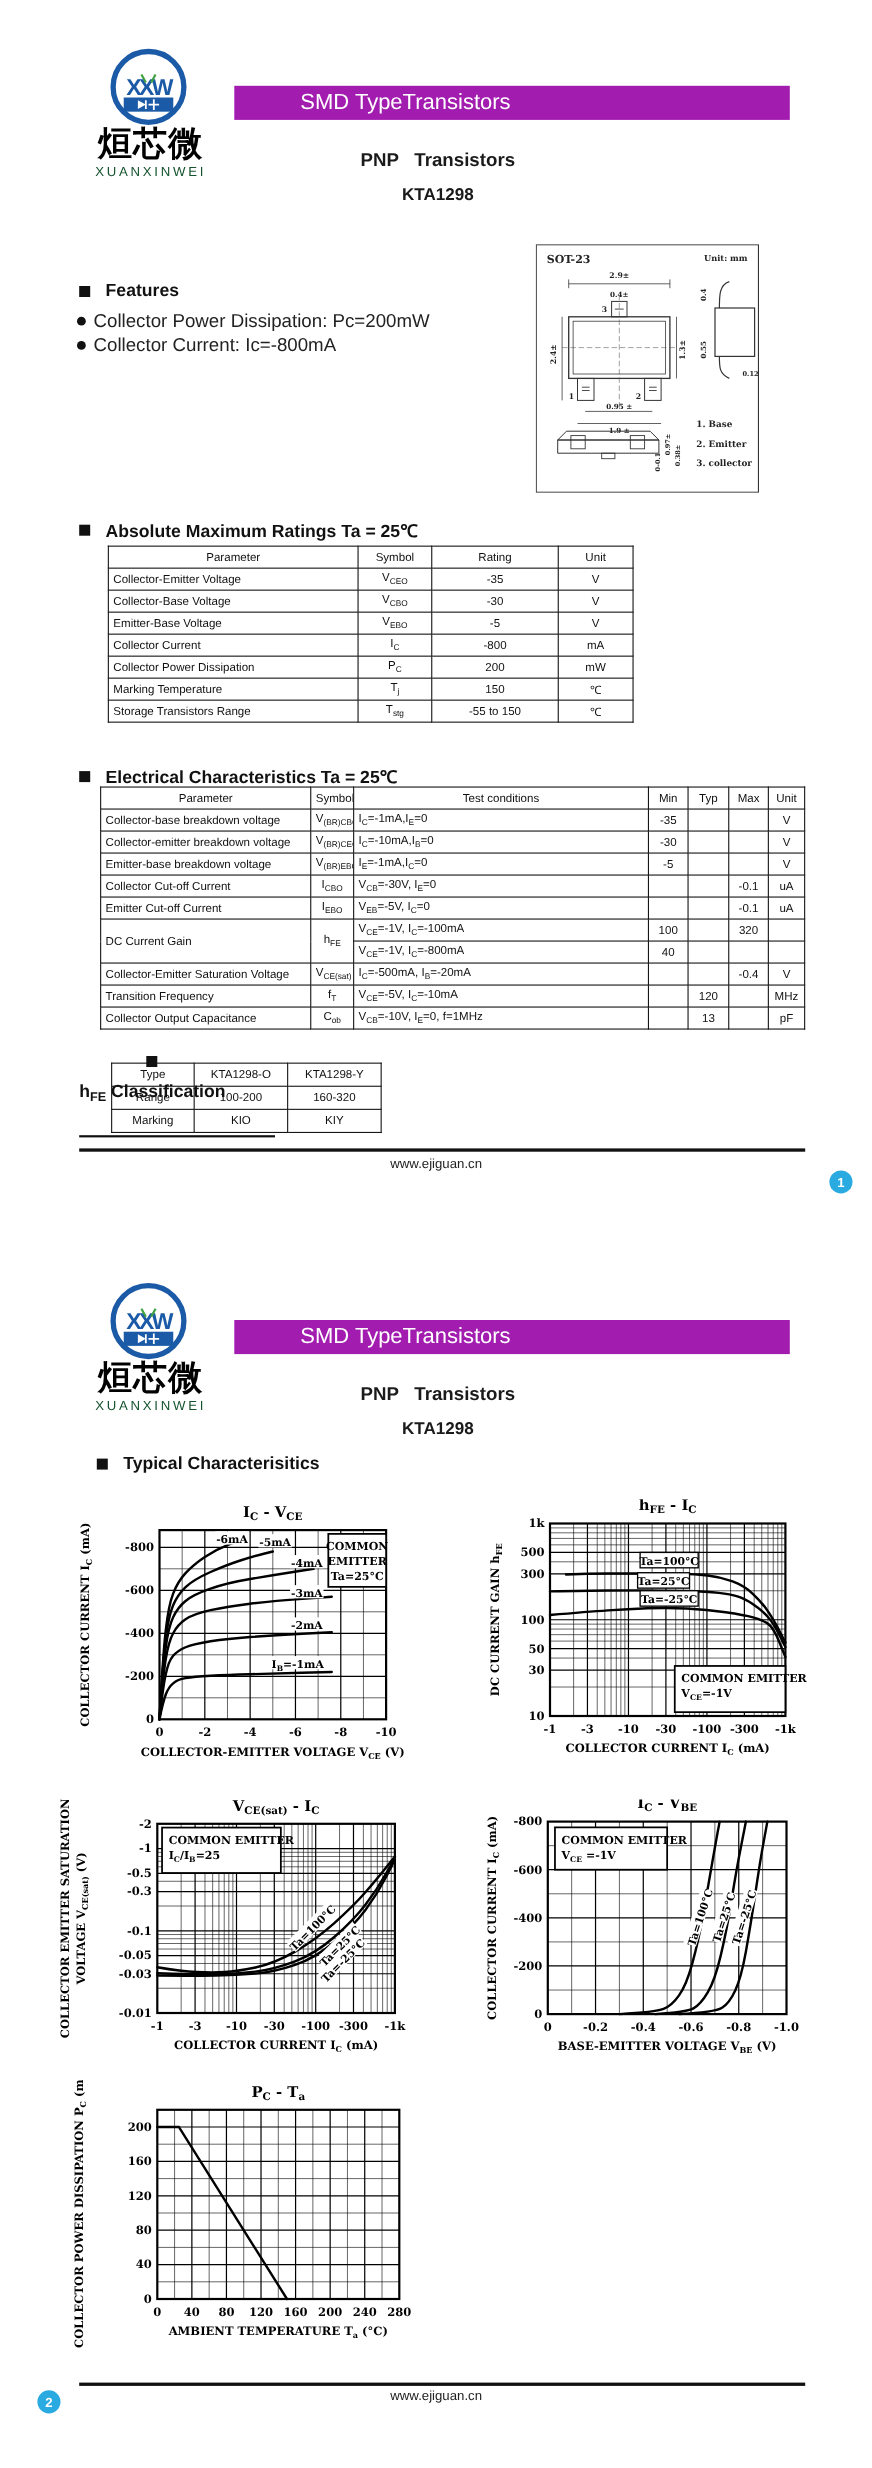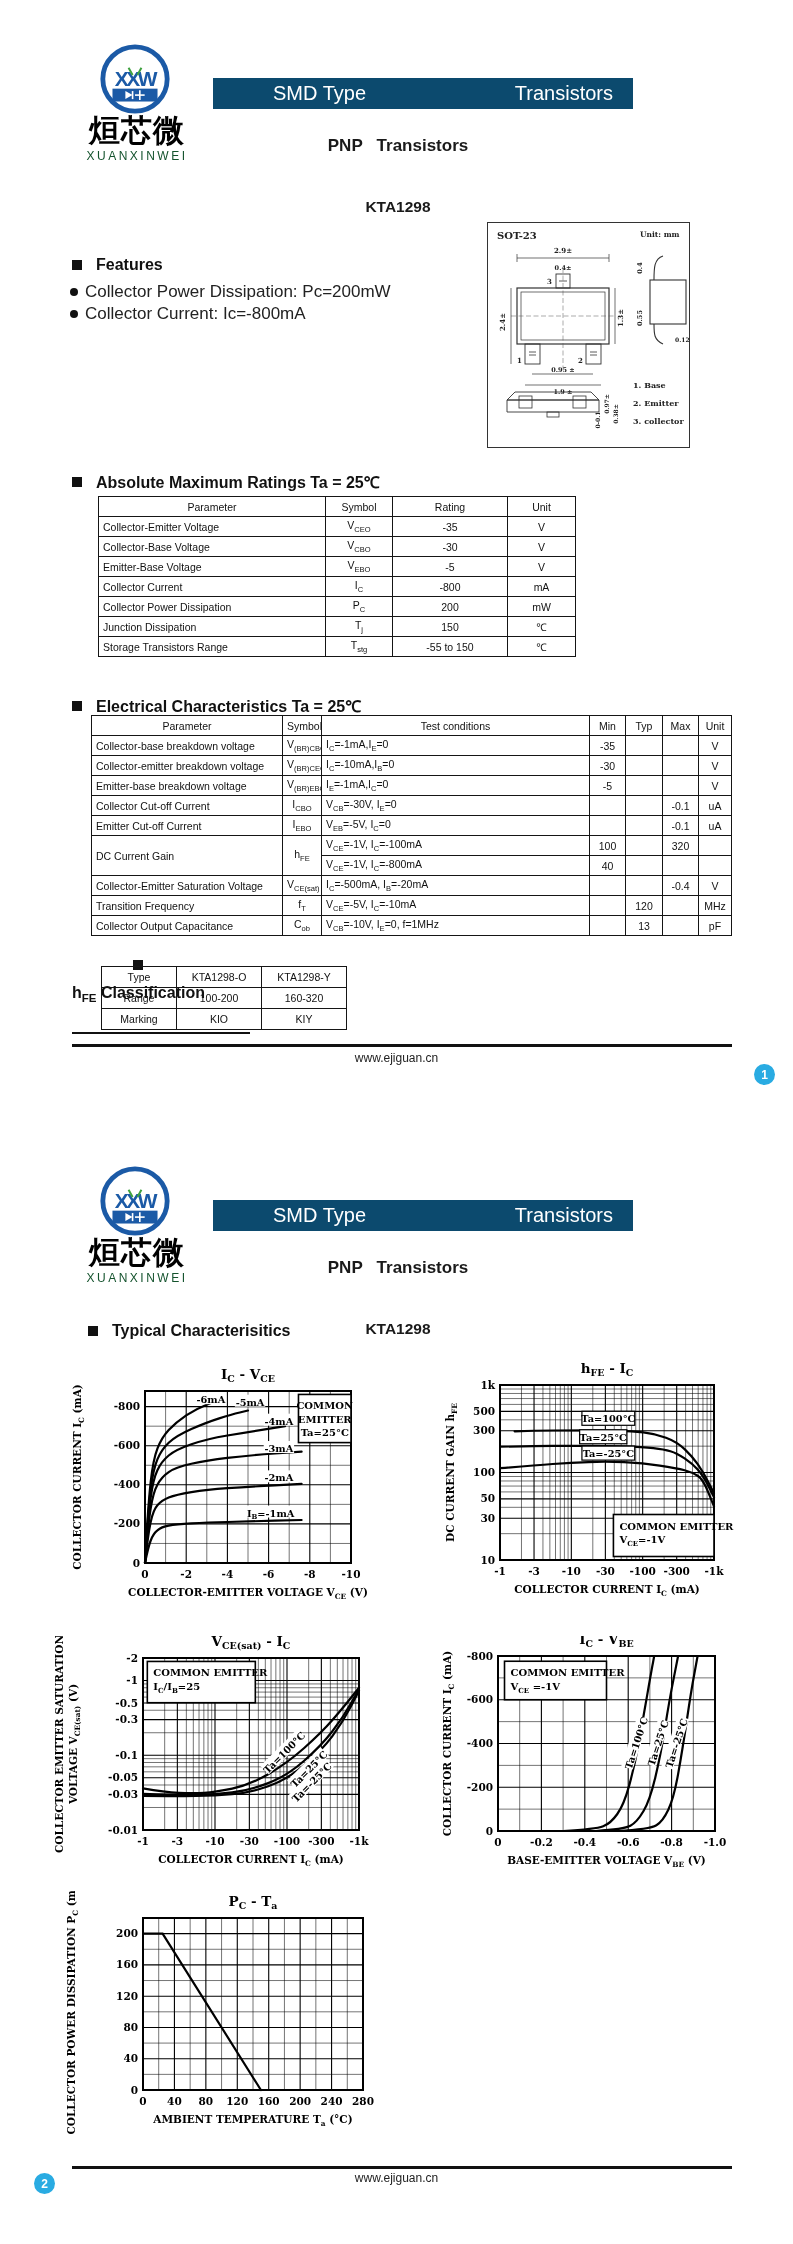--- a/index.html
+++ b/index.html
@@ -6,27 +6,27 @@
     font-family:"Liberation Sans", sans-serif;color:#111;}
   .page{position:absolute;left:0;width:793px;height:1122px;background:#fff;overflow:hidden;}
   #p1{top:0;} #p2{top:1122px;}
   
   .logo-mark{position:absolute;left:98px;top:42px;width:74px;height:74px;}
   .logo-cn{position:absolute;left:74px;top:110px;width:126px;text-align:center;font-size:31px;
     font-weight:bold;letter-spacing:1px;color:#000;font-family:"DejaVu Sans", sans-serif;}
   .logo-en{position:absolute;left:72px;top:149px;width:130px;text-align:center;font-size:12px;
     letter-spacing:2.5px;color:#14532d;}
   
-  .bar{position:absolute;left:213px;top:78px;width:420px;height:31px;background:#0c4a6e;color:#fff;
-    display:flex;align-items:center;justify-content:space-between;box-sizing:border-box;
+  .bar{position:absolute;left:213px;top:78px;width:505px;height:31px;background:#a21caf;color:#fff;
+    display:flex;align-items:center;box-sizing:border-box;
     padding:0 20px 0 60px;font-size:20px;}
   .doc-title{position:absolute;left:243px;top:136px;width:310px;text-align:center;font-size:17px;
     font-weight:bold;white-space:pre;color:#1a1a1a;}
   .doc-part{position:absolute;left:243px;top:169px;width:310px;text-align:center;font-size:15.5px;
-    font-weight:bold;color:#1a1a1a;margin-top:29px;}
+    font-weight:bold;color:#1a1a1a;}
   
   .sec{position:absolute;font-size:16px;font-weight:bold;color:#111;display:flex;align-items:center;gap:14px;}
   .sq{width:10px;height:10px;background:#111;flex:0 0 auto;}
   .feat{position:absolute;font-size:17px;color:#222;display:flex;align-items:center;gap:7px;}
   .dot{width:8px;height:8px;border-radius:50%;background:#111;flex:0 0 auto;}
   
   table.tbl{position:absolute;border-collapse:collapse;table-layout:fixed;font-size:10.5px;color:#111;margin-left:14px;}
   .tbl td,.tbl th{border:1.6px solid #151515;padding:1px 4px;text-align:center;height:17px;
     font-weight:normal;overflow:hidden;white-space:nowrap;}
   .tbl .left{text-align:left;}
@@ -182,21 +182,21 @@
           <td>-800</td>
           <td>mA</td>
         </tr>
     <tr>
           <td class="left">Collector Power Dissipation</td>
           <td>P<sub>C</sub></td>
           <td>200</td>
           <td>mW</td>
         </tr>
     <tr>
-          <td class="left">Junction Dissipation</td>
+          <td class="left">Marking Temperature</td>
           <td>T<sub>j</sub></td>
           <td>150</td>
           <td>℃</td>
         </tr>
     <tr>
           <td class="left">Storage Transistors Range</td>
           <td>T<sub>stg</sub></td>
           <td>-55 to 150</td>
           <td>℃</td>
         </tr>

